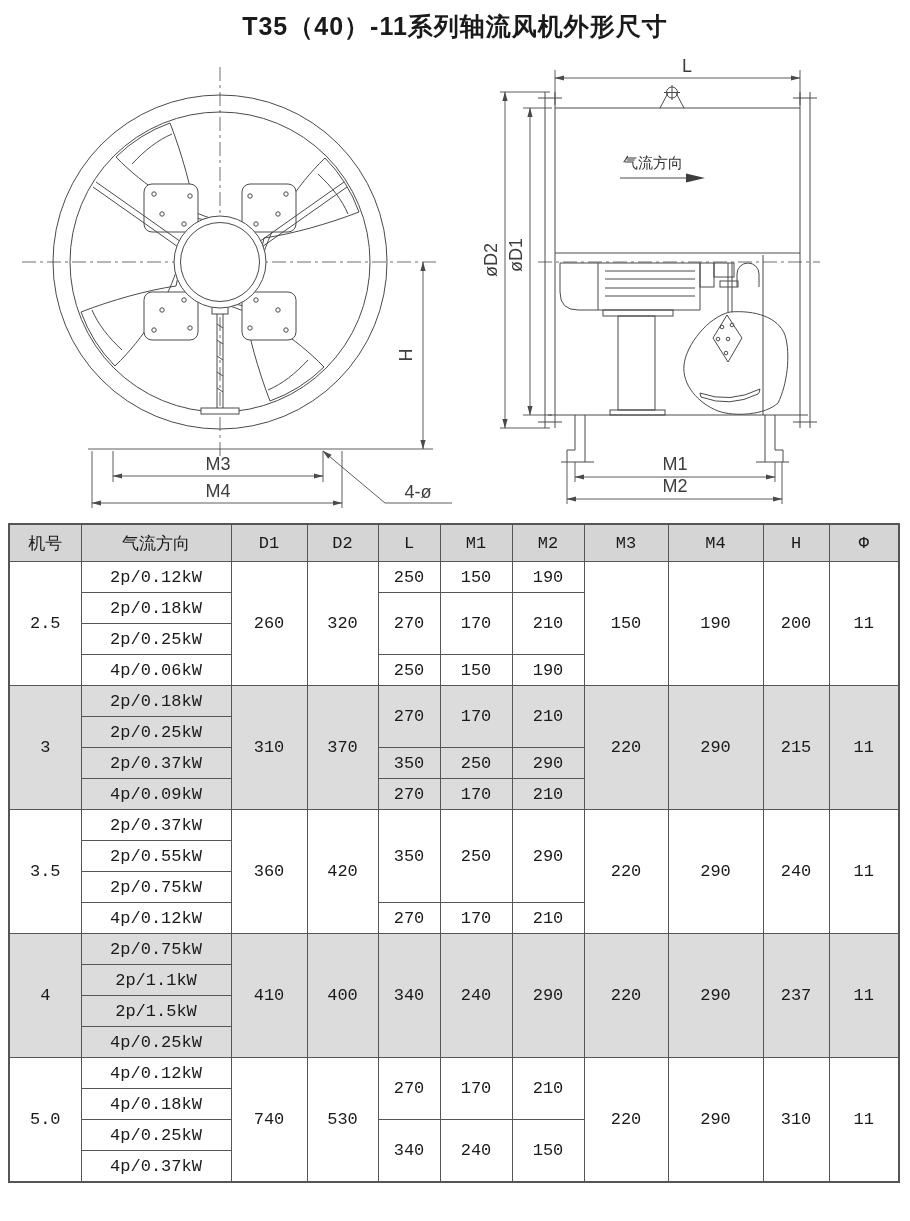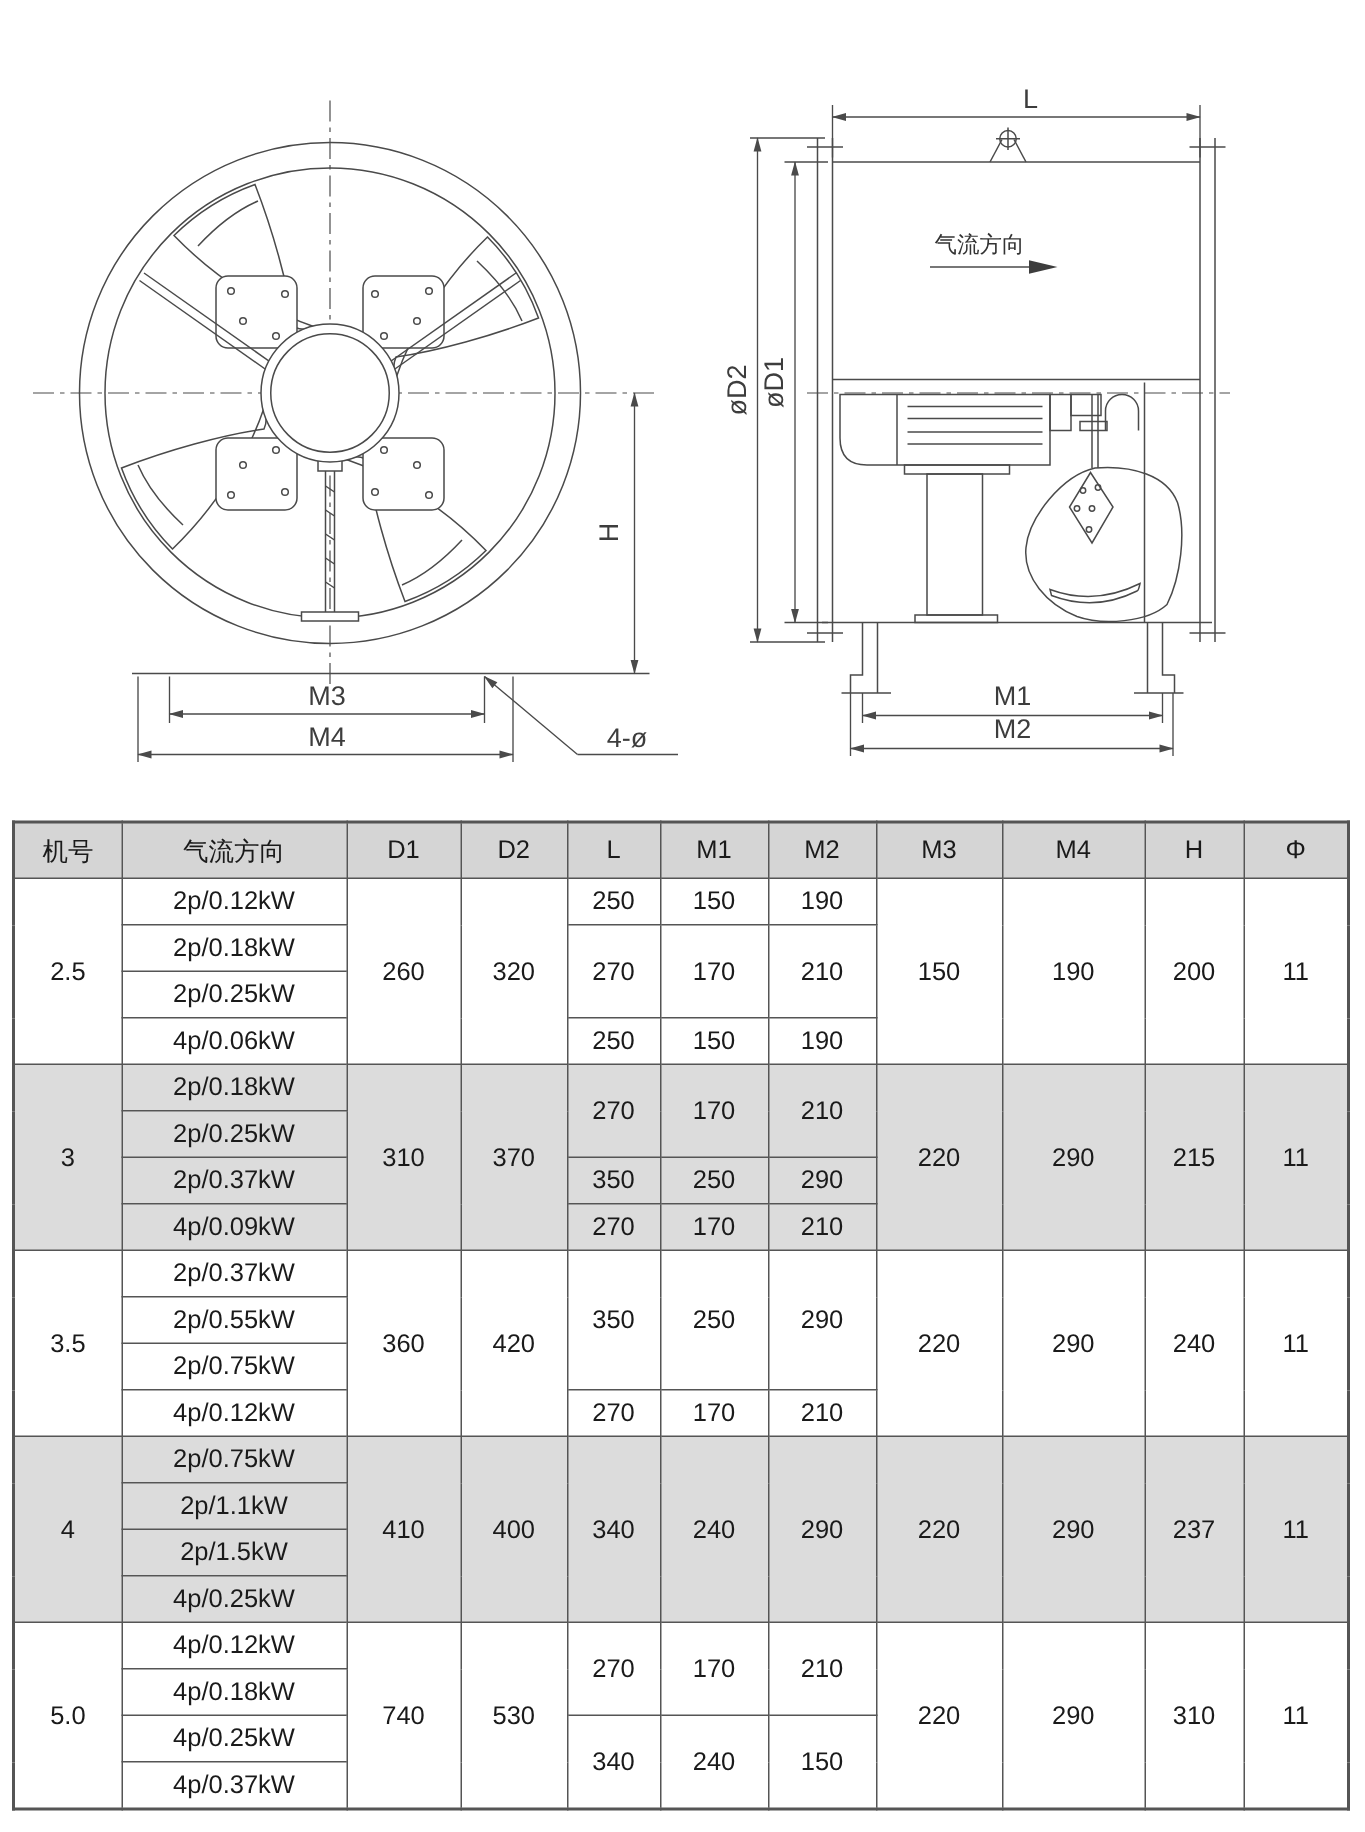--- a/index.html
+++ b/index.html
@@ -9,34 +9,35 @@
          font-size:25px;font-weight:bold;letter-spacing:1px;margin:0;}
   .drawings{position:absolute;top:55px;left:0;width:910px;height:490px;}
   .svg-front{position:absolute;left:0;top:0;}
   .svg-side{position:absolute;left:460px;top:0;}
   svg .ln{stroke:var(--line,#4a4a4a);stroke-width:1;fill:none;}
   svg .lnw{stroke:var(--line,#4a4a4a);stroke-width:1;fill:#fff;}
   svg .cl{stroke:var(--line,#4a4a4a);stroke-width:0.8;fill:none;stroke-dasharray:14 4 3 4;}
   svg .dim{stroke:var(--line,#4a4a4a);stroke-width:0.9;fill:none;}
   svg text{fill:#3d3d3d;font-family:"Liberation Sans",sans-serif;font-size:18px;}
   svg .cjk{font-size:15px;fill:#333;}
-  table.dims{position:absolute;top:547px;left:8px;border-collapse:collapse;
+  table.dims{position:absolute;top:523px;left:8px;border-collapse:collapse;
              table-layout:fixed;width:890px;
-             border:2px solid var(--table-border,#4a4a4a);}
+             border:2px solid var(--table-border,#4a4a4a);font-family:Liberation Mono, monospace;}
   table.dims th,table.dims td{border:1px solid var(--table-border,#5a5a5a);
              text-align:center;vertical-align:middle;font-size:17px;
              padding:0;height:30px;background:#fff;}
   table.dims thead th{height:36px;background:var(--header-bg,#d6d6d6);font-weight:normal;}
   table.dims tr.shaded td{background:var(--row-shaded-bg,#dcdcdc);}
 </style>
 </head>
 <body>
 
 <div class="page">
 
+  <h1 class="title">T35（40）-11系列轴流风机外形尺寸</h1>
 
   <div class="drawings">
 
     <svg class="svg-front" width="460" height="490" viewBox="0 0 460 490">
       <defs>
         <marker id="arrF" markerWidth="12" markerHeight="8" refX="9" refY="0" orient="auto" markerUnits="userSpaceOnUse" viewBox="-1 -4 12 8">
           <path d="M0,-2.6 L9.5,0 L0,2.6 Z" fill="#4a4a4a"></path>
         </marker>
         <marker id="arrFs" markerWidth="12" markerHeight="8" refX="9" refY="0" orient="auto-start-reverse" markerUnits="userSpaceOnUse" viewBox="-1 -4 12 8">
           <path d="M0,-2.6 L9.5,0 L0,2.6 Z" fill="#4a4a4a"></path>

